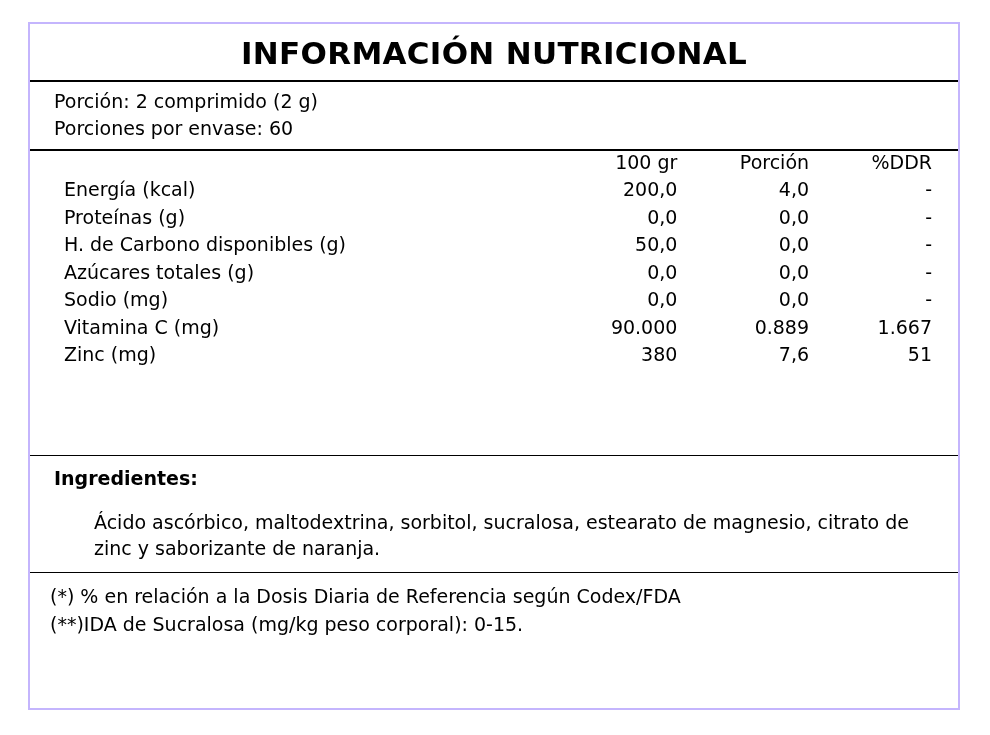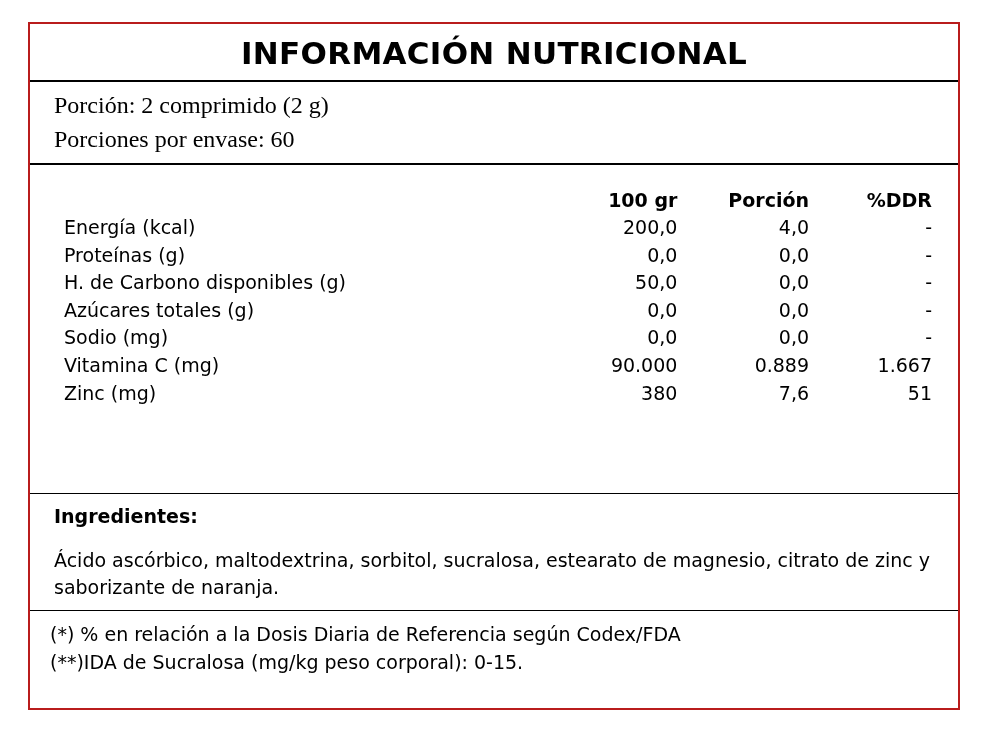--- a/index.html
+++ b/index.html
@@ -13,21 +13,21 @@
     font-family: "DejaVu Sans", sans-serif;
     color: #000000;
     -webkit-font-smoothing: antialiased;
   }
   .panel {
     position: absolute;
     left: 28px;
     top: 22px;
     width: 932px;
     height: 688px;
-    border: 2px solid #b91c1c;
+    border: 2px solid #c4b5fd;
     box-sizing: border-box;
     background: #ffffff;
   }
   .inner {
     position: relative;
     width: 100%;
     height: 100%;
     box-sizing: border-box;
   }
 
@@ -46,23 +46,22 @@
     width: 100%;
   }
   .rule-thin {
     border-top: 1.5px solid #000000;
     width: 100%;
   }
 
   
   .serving {
     padding: 6px 0 7px 24px;
-    font-size: 24px;
+    font-size: 19px;
     line-height: 1.42;
-    font-family: Liberation Serif, serif;
   }
   .serving div { white-space: nowrap; }
 
   
   .nut-wrap {
     padding: 0 26px 0 24px;
   }
   table.nutrition {
     width: 100%;
     border-collapse: collapse;
@@ -70,22 +69,22 @@
   }
   table.nutrition th,
   table.nutrition td {
     padding: 0;
     font-weight: normal;
     vertical-align: bottom;
   }
   table.nutrition th {
     text-align: right;
     padding-bottom: 3px;
-    padding-top: 24px;
-    font-weight: bold;
+    padding-top: 0;
+    font-weight: normal;
   }
   .col-name { width: 54%; text-align: left; }
   .col-100 { width: 17%; text-align: right; }
   .col-por { width: 15%; text-align: right; }
   .col-ddr { width: 14%; text-align: right; }
 
   table.nutrition td.name {
     text-align: left;
     padding-left: 10px;
     line-height: 1.45;
@@ -105,20 +104,21 @@
     padding: 9px 26px 10px 24px;
     font-size: 19px;
     line-height: 1.38;
   }
   .ing-head {
     font-weight: bold;
     margin-bottom: 18px;
   }
   .ing-body {
     font-weight: normal;
+    margin-left: 40px;
   }
 
   
   .footnotes {
     padding: 9px 26px 8px 20px;
     font-size: 19px;
     line-height: 1.5;
   }
 </style>
 </head>

